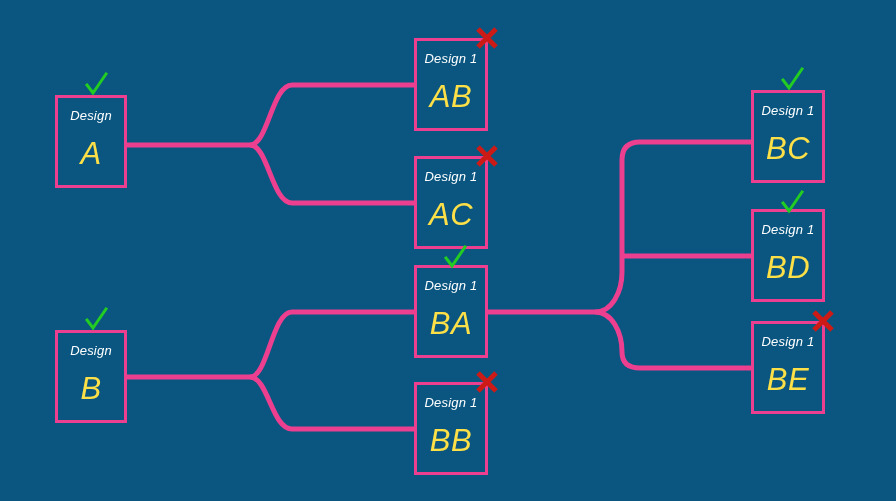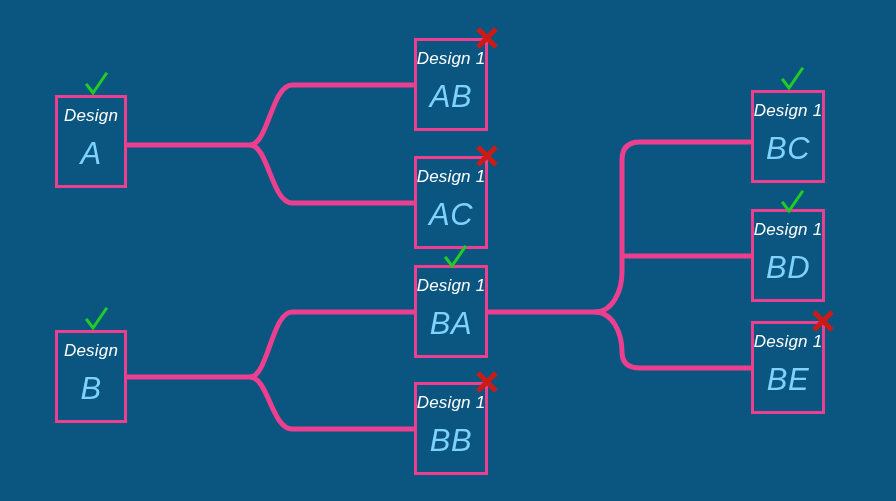--- a/index.html
+++ b/index.html
@@ -31,28 +31,28 @@
     box-sizing: border-box;
     border: 3px solid #ec3f8f;
     background: transparent;
     display: flex;
     flex-direction: column;
     align-items: center;
   }
   .node-label {
     color: #ffffff;
     font-style: italic;
-    font-size: 17px;
+    font-size: 13px;
     line-height: 15px;
     margin-top: 10px;
     white-space: nowrap;
     letter-spacing: 0.2px;
   }
   .node-title {
-    color: #7dd3fc;
+    color: #fde047;
     font-style: italic;
     font-weight: 400;
     font-size: 31px;
     line-height: 34px;
     margin-top: 14px;
     white-space: nowrap;
     letter-spacing: 0.5px;
   }
   .badge {
     position: absolute;

